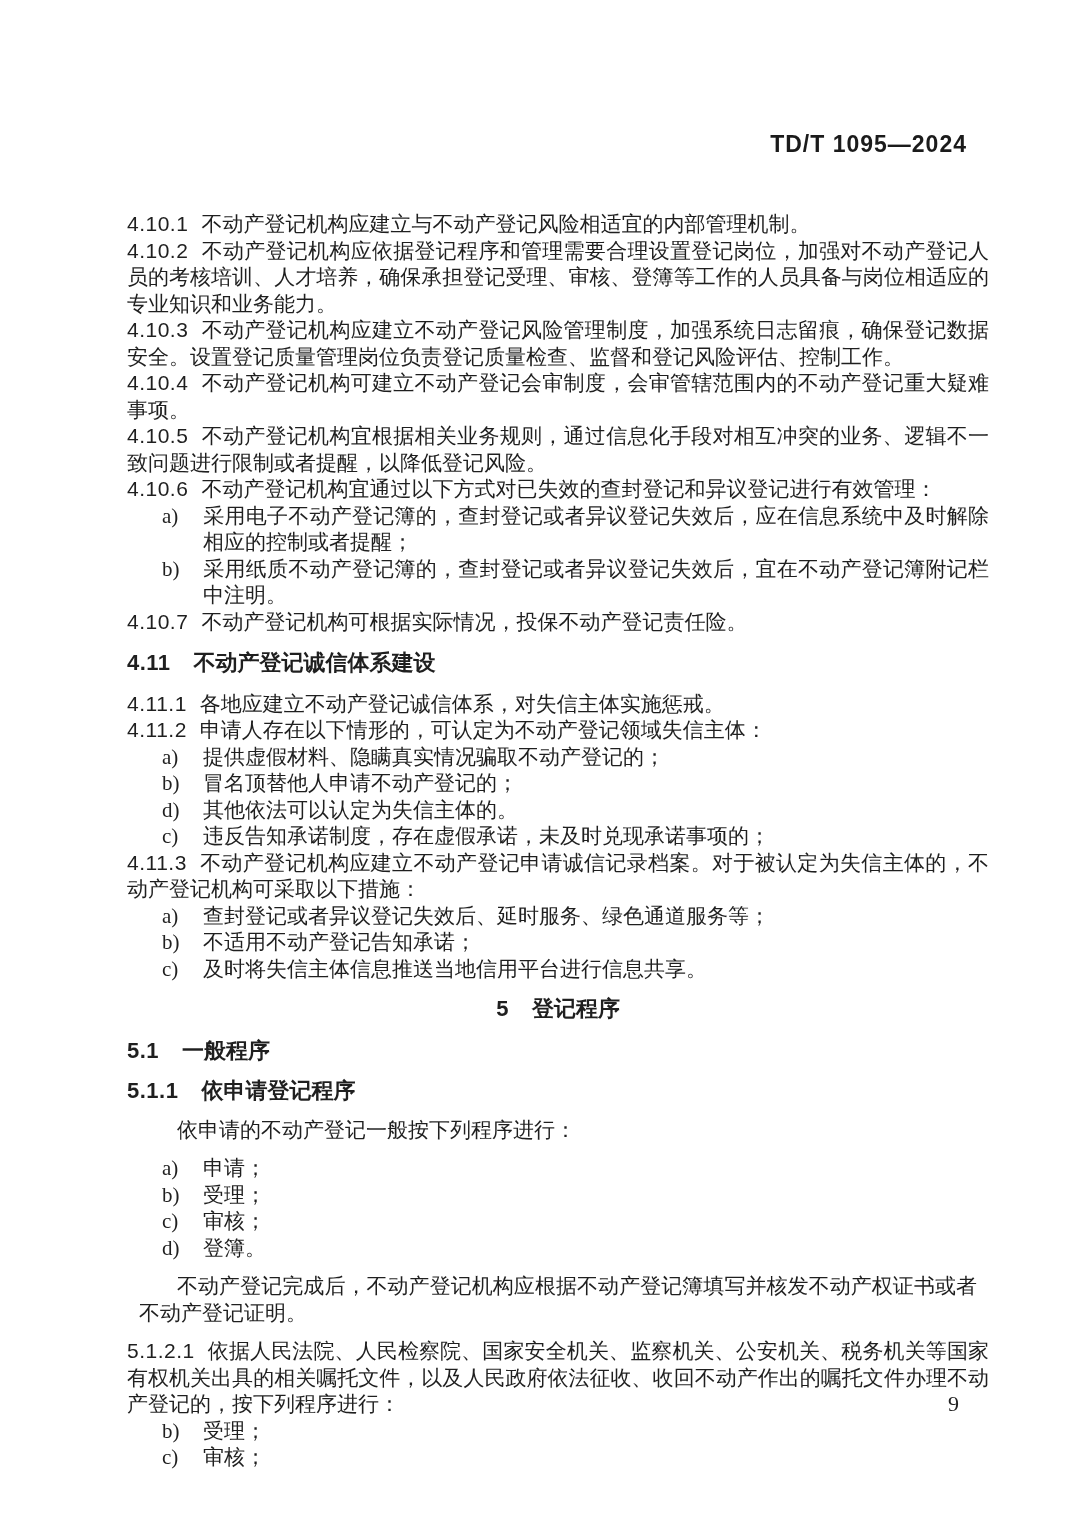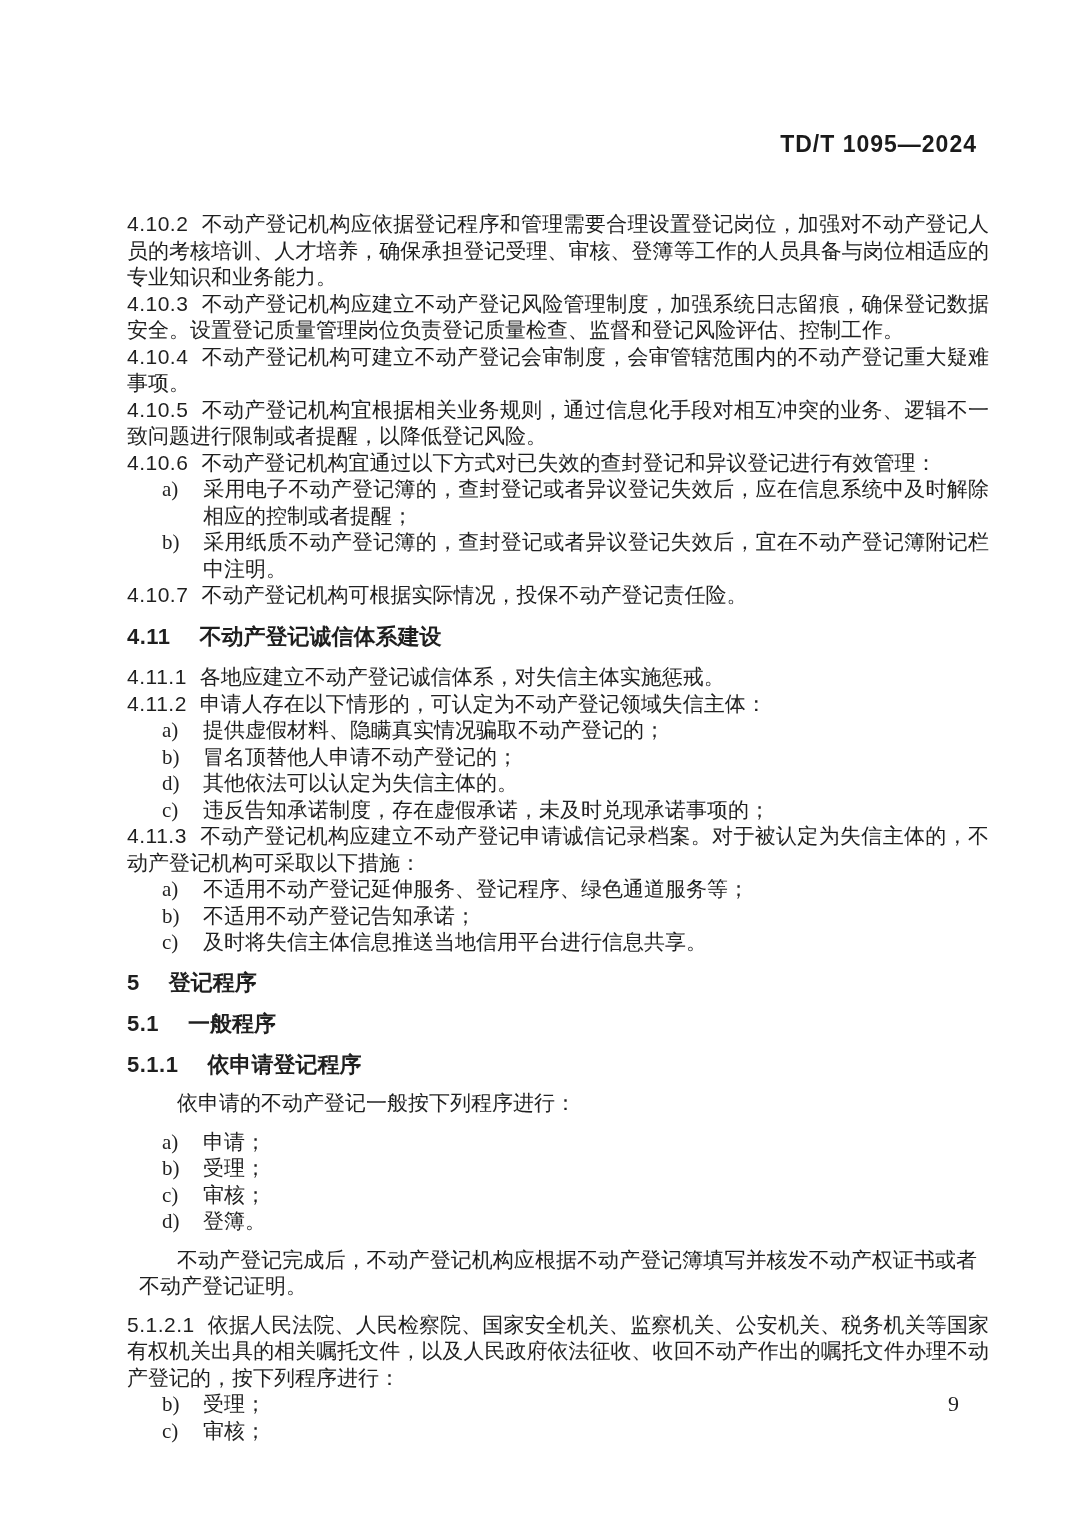--- a/index.html
+++ b/index.html
@@ -7,21 +7,21 @@
     position:relative;
     width:1074px;height:1520px;
     margin:0 auto;
     background:#ffffff;
     color:#1f1f1f;
     overflow:hidden;
   }
   
   .doc-header{
     position:absolute;
-    top:131px;right:97px;
+    top:131px;right:107px;
     font-family:"Liberation Sans","DejaVu Sans",sans-serif;
     font-size:23px;font-weight:600;
     letter-spacing:1px;
     color:#1b1b1b;
   }
   
   .doc-body{
     position:absolute;
     left:127px;top:211px;
     width:862px;
@@ -53,58 +53,59 @@
     text-indent:38px;
     margin:12px;
   }
   .heading{
     font-family:"Liberation Sans","DejaVu Sans",sans-serif;
     font-weight:700;
     font-size:22px;
     line-height:26.5px;
     text-align:left;
   }
-  .heading .hnum{margin-right:29px;letter-spacing:.5px;}
-  .h1{margin:14px 0 0 0;}
+  .heading .hnum{margin-right:23px;letter-spacing:.5px;}
+  .h1{margin:14px 0 0 0;text-align:center;}
   .h2{margin:15px 0 14px 0;}
   .h3{margin:10px 0 8px 0;}
   
   .page-number{
     position:absolute;
     top:1391px;
     right:115px;
     font-family:"Liberation Serif","DejaVu Serif",serif;
     font-size:22px;
     color:#222;
   }
 </style>
 </head>
 <body>
 
 <div id="page">
   <div class="doc-header">TD/T 1095—2024</div>
 
   <div class="doc-body">
+      <div class="clause"><span class="num">4.10.1</span><span class="txt">不动产登记机构应建立与不动产登记风险相适宜的内部管理机制。</span></div>
       <div class="clause"><span class="num">4.10.2</span><span class="txt">不动产登记机构应依据登记程序和管理需要合理设置登记岗位，加强对不动产登记人员的考核培训、人才培养，确保承担登记受理、审核、登簿等工作的人员具备与岗位相适应的专业知识和业务能力。</span></div>
       <div class="clause"><span class="num">4.10.3</span><span class="txt">不动产登记机构应建立不动产登记风险管理制度，加强系统日志留痕，确保登记数据安全。设置登记质量管理岗位负责登记质量检查、监督和登记风险评估、控制工作。</span></div>
       <div class="clause"><span class="num">4.10.4</span><span class="txt">不动产登记机构可建立不动产登记会审制度，会审管辖范围内的不动产登记重大疑难事项。</span></div>
       <div class="clause"><span class="num">4.10.5</span><span class="txt">不动产登记机构宜根据相关业务规则，通过信息化手段对相互冲突的业务、逻辑不一致问题进行限制或者提醒，以降低登记风险。</span></div>
       <div class="clause"><span class="num">4.10.6</span><span class="txt">不动产登记机构宜通过以下方式对已失效的查封登记和异议登记进行有效管理：</span></div>
       <div class="item"><span class="marker">a)</span><span class="txt">采用电子不动产登记簿的，查封登记或者异议登记失效后，应在信息系统中及时解除相应的控制或者提醒；</span></div>
       <div class="item"><span class="marker">b)</span><span class="txt">采用纸质不动产登记簿的，查封登记或者异议登记失效后，宜在不动产登记簿附记栏中注明。</span></div>
       <div class="clause"><span class="num">4.10.7</span><span class="txt">不动产登记机构可根据实际情况，投保不动产登记责任险。</span></div>
       <div class="heading h2"><span class="hnum">4.11</span><span class="htitle">不动产登记诚信体系建设</span></div>
       <div class="clause"><span class="num">4.11.1</span><span class="txt">各地应建立不动产登记诚信体系，对失信主体实施惩戒。</span></div>
       <div class="clause"><span class="num">4.11.2</span><span class="txt">申请人存在以下情形的，可认定为不动产登记领域失信主体：</span></div>
       <div class="item"><span class="marker">a)</span><span class="txt">提供虚假材料、隐瞒真实情况骗取不动产登记的；</span></div>
       <div class="item"><span class="marker">b)</span><span class="txt">冒名顶替他人申请不动产登记的；</span></div>
       <div class="item"><span class="marker">d)</span><span class="txt">其他依法可以认定为失信主体的。</span></div>
       <div class="item"><span class="marker">c)</span><span class="txt">违反告知承诺制度，存在虚假承诺，未及时兑现承诺事项的；</span></div>
       <div class="clause"><span class="num">4.11.3</span><span class="txt">不动产登记机构应建立不动产登记申请诚信记录档案。对于被认定为失信主体的，不动产登记机构可采取以下措施：</span></div>
-      <div class="item"><span class="marker">a)</span><span class="txt">不适用不动产登记延伸服务、登记程序、绿色通道服务等；</span></div>
+      <div class="item"><span class="marker">a)</span><span class="txt">查封登记或者异议登记失效后、延时服务、绿色通道服务等；</span></div>
       <div class="item"><span class="marker">b)</span><span class="txt">不适用不动产登记告知承诺；</span></div>
       <div class="item"><span class="marker">c)</span><span class="txt">及时将失信主体信息推送当地信用平台进行信息共享。</span></div>
       <div class="heading h1"><span class="hnum">5</span><span class="htitle">登记程序</span></div>
       <div class="heading h2"><span class="hnum">5.1</span><span class="htitle">一般程序</span></div>
       <div class="heading h3"><span class="hnum">5.1.1</span><span class="htitle">依申请登记程序</span></div>
       <div class="para"><span class="txt">依申请的不动产登记一般按下列程序进行：</span></div>
       <div class="item"><span class="marker">a)</span><span class="txt">申请；</span></div>
       <div class="item"><span class="marker">b)</span><span class="txt">受理；</span></div>
       <div class="item"><span class="marker">c)</span><span class="txt">审核；</span></div>
       <div class="item"><span class="marker">d)</span><span class="txt">登簿。</span></div>

